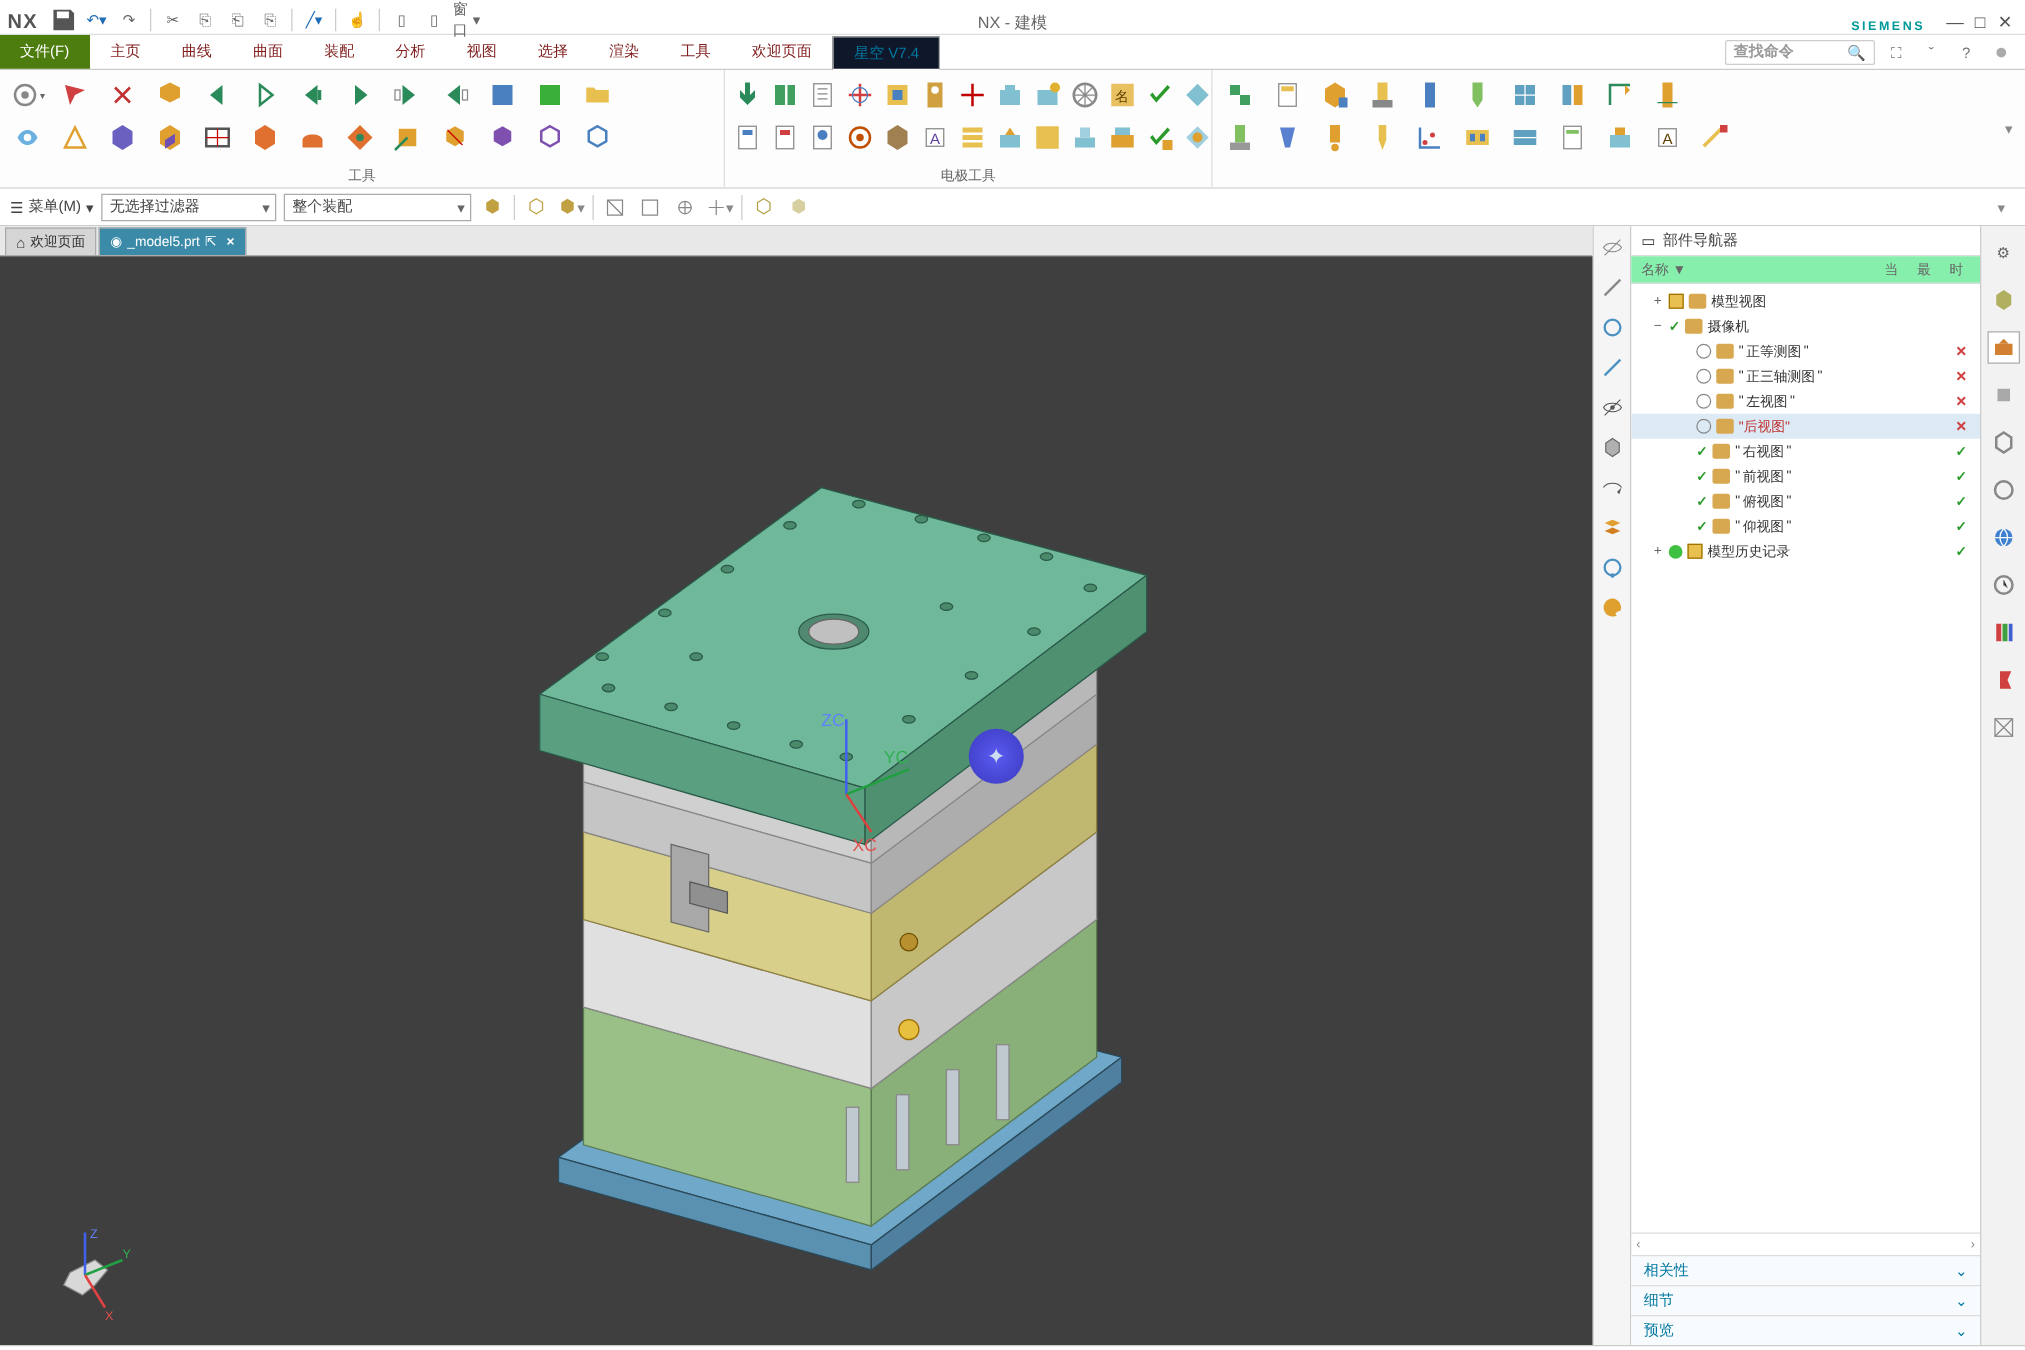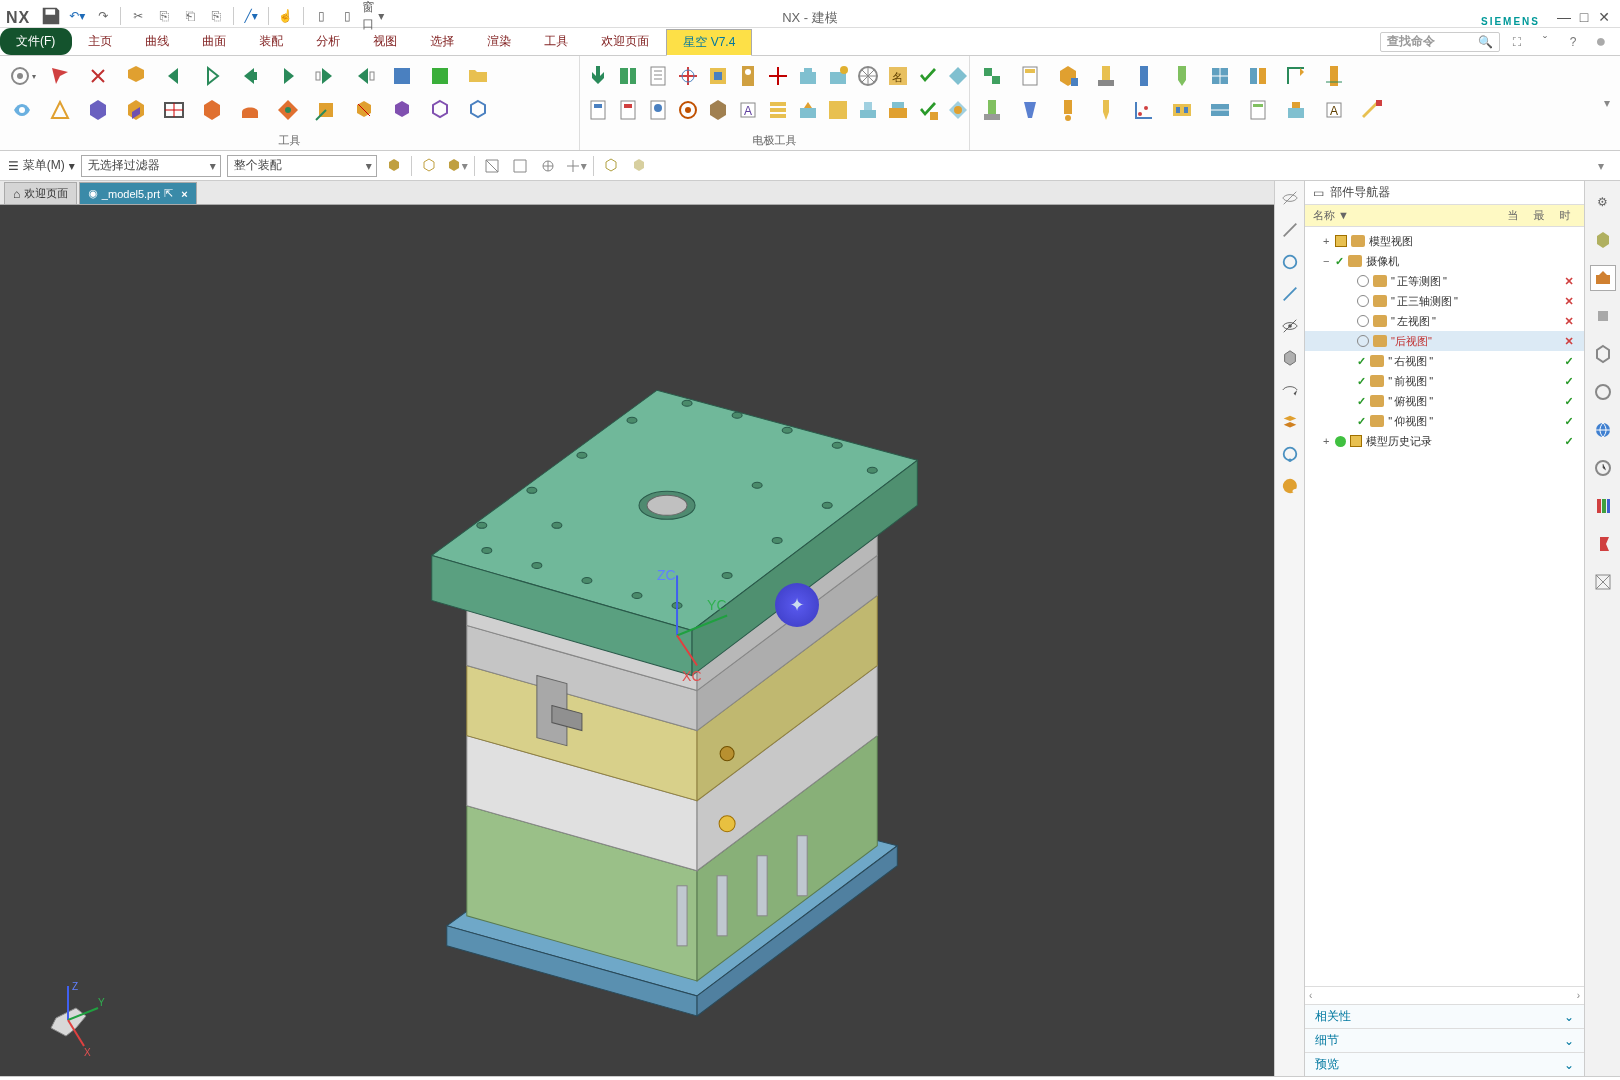--- a/index.html
+++ b/index.html
@@ -12,22 +12,22 @@
 .titlebar .qat .qbtn { width: 22px; height: 22px; display: flex; align-items: center; justify-content: center; color: #666; border-radius: 2px; }
 .titlebar .qat .qbtn.blue { color: #1e6bb8; }
 .titlebar .qat .sep { width: 1px; height: 18px; background: #ccc; margin: 0 2px; }
 .titlebar .center-title { position: absolute; left: 50%; transform: translateX(-50%); color: #666; font-size: 13px; }
 .titlebar .siemens { margin-left: auto; color: #009999; font-weight: bold; font-size: 10px; letter-spacing: 2px; margin-right: 14px; }
 .titlebar .winbtn { width: 20px; height: 20px; display: flex; align-items: center; justify-content: center; color: #555; font-size: 14px; }
 
 
 .menutabs { height: 28px; display: flex; align-items: stretch; border-bottom: 1px solid #ccc; background:#fff;}
 .menutabs .tab { padding: 0 16px; display: flex; align-items: center; color: #7f1d1d; border-right: 1px solid transparent; }
-.menutabs .tab.file { background: #14532d; color: #fff; border-radius: 11px; }
-.menutabs .tab.active { background: #fde047; border: 1px solid #aaa; border-bottom: 1px solid #fff; position: relative; top: 1px; color:#0078a0;}
+.menutabs .tab.file { background: #4d7c0f; color: #fff; }
+.menutabs .tab.active { background: #0f172a; border: 1px solid #aaa; border-bottom: 1px solid #fff; position: relative; top: 1px; color:#0078a0;}
 .menutabs .right-tools { margin-left: auto; display: flex; align-items: center; padding-right:8px; gap: 6px; }
 .menutabs .search-cmd { width: 120px; height: 20px; border: 1px solid #ccc; padding: 0 6px; color: #999; display: flex; align-items: center; justify-content: space-between; border-radius:2px;font-weight:bold;}
 .menutabs .rbtn { width: 22px; height: 22px; display:flex;align-items:center;justify-content:center;color:#777;}
 
 
 .ribbon { height: 95px; background: #fdfdfd; display: flex; border-bottom: 1px solid #ccc;}
 .ribbon .group { border-right: 1px solid #ddd; display: flex; flex-direction: column; padding: 4px 6px 0 6px;}
 .ribbon .group .rows { flex: 1; display: flex; flex-direction: column; gap: 2px; }
 .ribbon .group .row { display: flex; gap: 6px; align-items: center;}
 .ribbon .group .lbl { text-align: center; color: #666; font-size: 11px; padding: 2px 0; }
@@ -60,21 +60,21 @@
 
 .rot-widget{position:absolute;left:775px;top:378px;width:44px;height:44px;border-radius:50%;background:radial-gradient(circle,#5a5af0,#3a3ac0);display:flex;align-items:center;justify-content:center;color:#cde;font-size:18px;}
 
 
 .view-tools { width: 30px; background: #f5f5f5; border-left: 1px solid #ccc; display: flex; flex-direction: column; align-items: center; padding-top: 6px; gap: 10px;}
 .view-tools .vt{width:22px;height:22px;display:flex;align-items:center;justify-content:center;color:#888;}
 
 
 .panel { width: 280px; background: #fff; border-left: 1px solid #ccc; display: flex; flex-direction: column;}
 .panel .phead{height:24px;display:flex;align-items:center;padding:0 8px;gap:6px;color:#444;border-bottom:1px solid #ddd;}
-.panel .colhead{height:22px;display:flex;align-items:center;padding:0 8px;color:#666;border-bottom:1px solid #ddd;font-size:11px;gap:4px;background:#fef9c3;}
+.panel .colhead{height:22px;display:flex;align-items:center;padding:0 8px;color:#666;border-bottom:1px solid #ddd;font-size:11px;gap:4px;background:#86efac;}
 .panel .colhead .c1{flex:1;} .panel .colhead .ch{width:22px;text-align:center;}
 .panel .tree{flex:1;overflow:auto;padding:4px 0;}
 .panel .tree .row{display:flex;align-items:center;height:20px;padding:0 4px;font-size:11px;color:#333;}
 .panel .tree .row .label{flex:1;display:flex;align-items:center;gap:2px;}
 .panel .tree .row .mark{width:22px;text-align:center;font-weight:bold;}
 .panel .tree .row .mark.chk{color:#2a9a2a;} .panel .tree .row .mark.x{color:#d04040;}
 .panel .tree .row.sel{background:#dceaf5;}
 .panel .tree .row .red{color:#c03030;}
 .panel .tree .indent1{padding-left:14px;} .panel .tree .indent3{padding-left:48px;}
 .panel .tree .togg{width:10px;display:inline-block;color:#666;}

